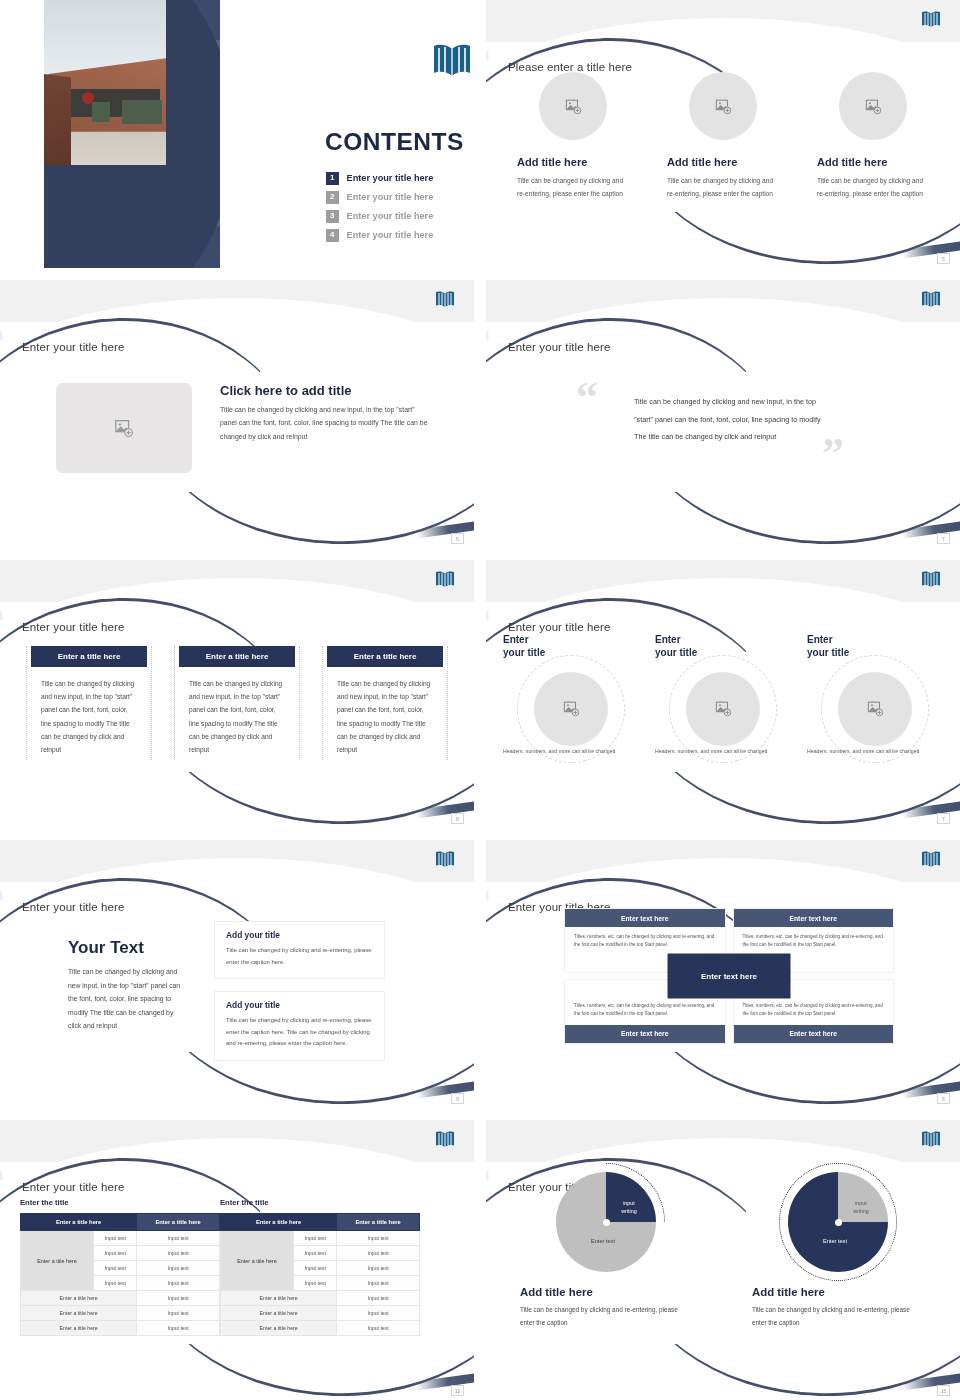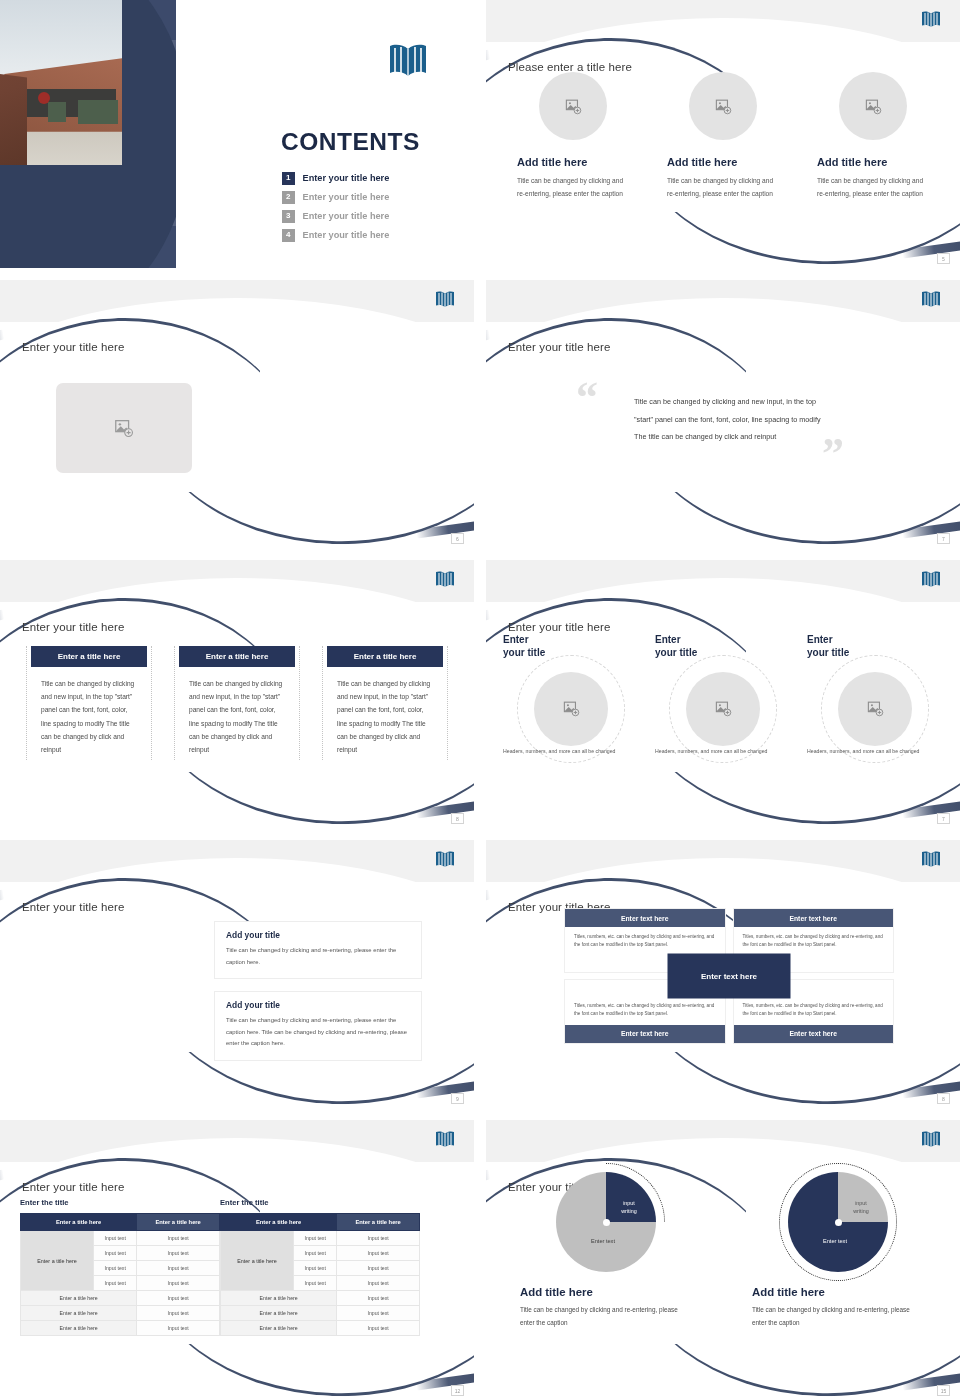--- a/index.html
+++ b/index.html
@@ -86,21 +86,21 @@
   }
   .swoosh-br::after{
     content:""; position:absolute; right:-12px; bottom:19px;
     width:80px; height:9px;
     background:linear-gradient(270deg,#3b4763 0%, #4d5a76 60%, rgba(77,90,118,0) 100%);
     transform:rotate(-8deg);
     border-radius:2px;
   }
 
   
-  .cover{ background:#ffffff; }
+  .cover{ background:#ffffff;margin-left:44px; }
   .cover-left{
     position:absolute; left:0; top:0; width:176px; height:100%;
     background:#3c4a6b; overflow:hidden;
   }
   .cover-left .band{
     position:absolute; left:0; width:230px; height:18px;
     background:rgba(255,255,255,.13);
   }
   .cover-left .band.b1{ top:40px; }
   .cover-left .band.b2{ top:208px; }
@@ -204,21 +204,21 @@
   .s6-ring{ width:108px; height:108px; border-radius:50%; border:1px dashed #d8d8d8;
     margin:-5px auto 0; display:flex; align-items:center; justify-content:center; }
   .s6-circ{ width:74px; height:74px; border-radius:50%; background:#e3e3e3;
     display:flex; align-items:center; justify-content:center; }
   .s6-cap{ font-size:5.2px; color:#5a5a5a; line-height:1.9; margin-top:-16px; }
 
   
   .s7-left{ position:absolute; left:68px; top:98px; width:120px; z-index:4; }
   .s7-h{ font-size:17px; font-weight:700; color:#1c2946; margin-bottom:7px; }
   .s7-p{ font-size:6.8px; color:#4b4b4b; line-height:2.0; }
-  .s7-right{ position:absolute; left:214px; top:81px; width:208px; z-index:4; }
+  .s7-right{ position:absolute; left:214px; top:81px; width:171px; z-index:4; }
   .s7-box{ border:1px solid #ededed; padding:8px 11px 10px; margin-bottom:12px;
     background:#fff; }
   .s7-bh{ font-size:8.4px; font-weight:700; color:#1c2946; margin-bottom:5px; }
   .s7-bp{ font-size:5.9px; color:#555; line-height:1.95; }
 
   
   .s8{ position:absolute; left:78px; top:68px; width:330px; z-index:4; }
   .s8-row{ display:flex; gap:7px; }
   .s8-cell{ width:162px; border:1px solid #efefef; background:#fff; }
   .s8-hd{ background:#485676; color:#fff; font-size:6.8px; font-weight:700;
@@ -401,20 +401,24 @@
     <div class="s3-wrap">
       <div class="s3-img">
         <svg viewBox="0 0 24 24" width="22" height="22">
           <rect x="3" y="4" width="14" height="12" fill="none" stroke="#9a9a9a" stroke-width="1.4"></rect>
           <circle cx="7.5" cy="8" r="1.3" fill="#9a9a9a"></circle>
           <path d="M4 14.5 L8.5 10 L12 13.5 L14.5 11.5 L16 13.5 L16 15.8 L4 15.8 Z" fill="#9a9a9a"></path>
           <circle cx="17" cy="17" r="4.2" fill="#e7e5e5" stroke="#9a9a9a" stroke-width="1.2"></circle>
           <path d="M17 14.8 L17 19.2 M14.8 17 L19.2 17" stroke="#9a9a9a" stroke-width="1.2"></path>
         </svg>
       </div>
+      <div>
+        <div class="s3-h">Click here to add title</div>
+        <div class="s3-p">Title can be changed by clicking and new input, in the top "start" panel can the font, font, color, line spacing to modify The title can be changed by click and reinput</div>
+      </div>
     </div>
     <div class="pageno">6</div>
   </div>
 
   <div class="slide">
     <div class="hdr"></div>
     <div class="hdr-curve"></div>
     <div class="swoosh-tl"></div>
     <div class="swoosh-br"></div>
     <div class="hdr-title">Enter your title here</div>
@@ -533,20 +537,24 @@
     <div class="swoosh-tl"></div>
     <div class="swoosh-br"></div>
     <div class="hdr-title">Enter your title here</div>
     <div class="book">
       <svg viewBox="0 0 44 38" width="22" height="19">
         <path d="M22 7 C17 2, 8 2, 4 4 L4 31 C8 29, 17 29, 22 34 Z" fill="#1b5f8c"></path>
         <path d="M22 7 C27 2, 36 2, 40 4 L40 31 C36 29, 27 29, 22 34 Z" fill="#1b5f8c"></path>
         <path d="M10 6 L10 30M16 5 L16 31M28 5 L28 31M34 6 L34 30M22 7 L22 34" stroke="#fff" stroke-width="2" fill="none"></path>
       </svg>
     </div>
+    <div class="s7-left">
+      <div class="s7-h">Your Text</div>
+      <div class="s7-p">Title can be changed by clicking and new input, in the top "start" panel can the font, font, color, line spacing to modify The title can be changed by click and reinput</div>
+    </div>
     <div class="s7-right">
       <div class="s7-box">
         <div class="s7-bh">Add your title</div>
         <div class="s7-bp">Title can be changed by clicking and re-entering, please enter the caption here.</div>
       </div>
       <div class="s7-box">
         <div class="s7-bh">Add your title</div>
         <div class="s7-bp">Title can be changed by clicking and re-entering, please enter the caption here. Title can be changed by clicking and re-entering, please enter the caption here.</div>
       </div>
     </div>

